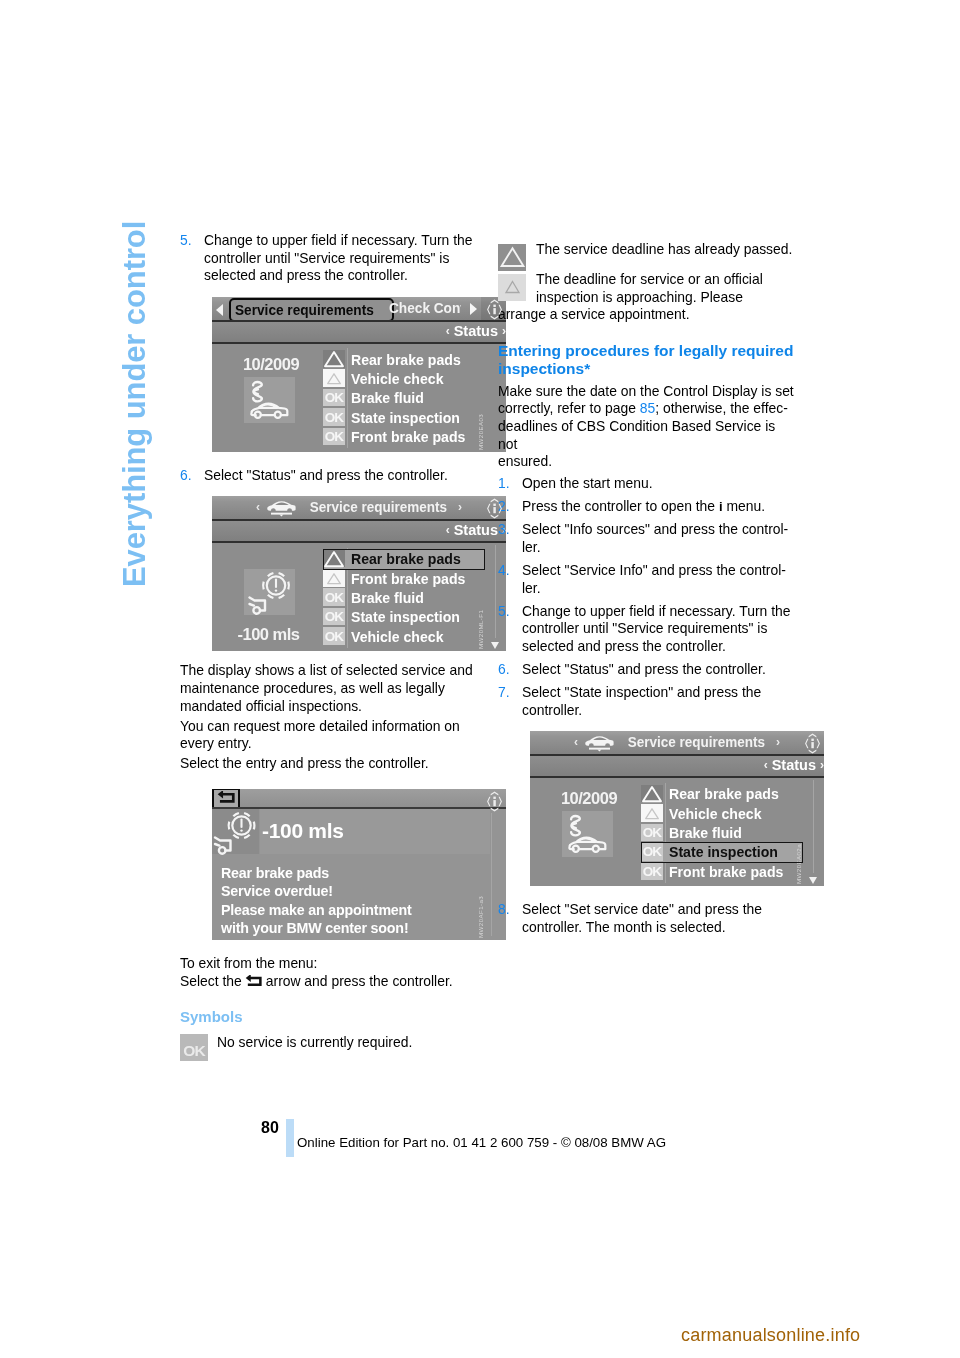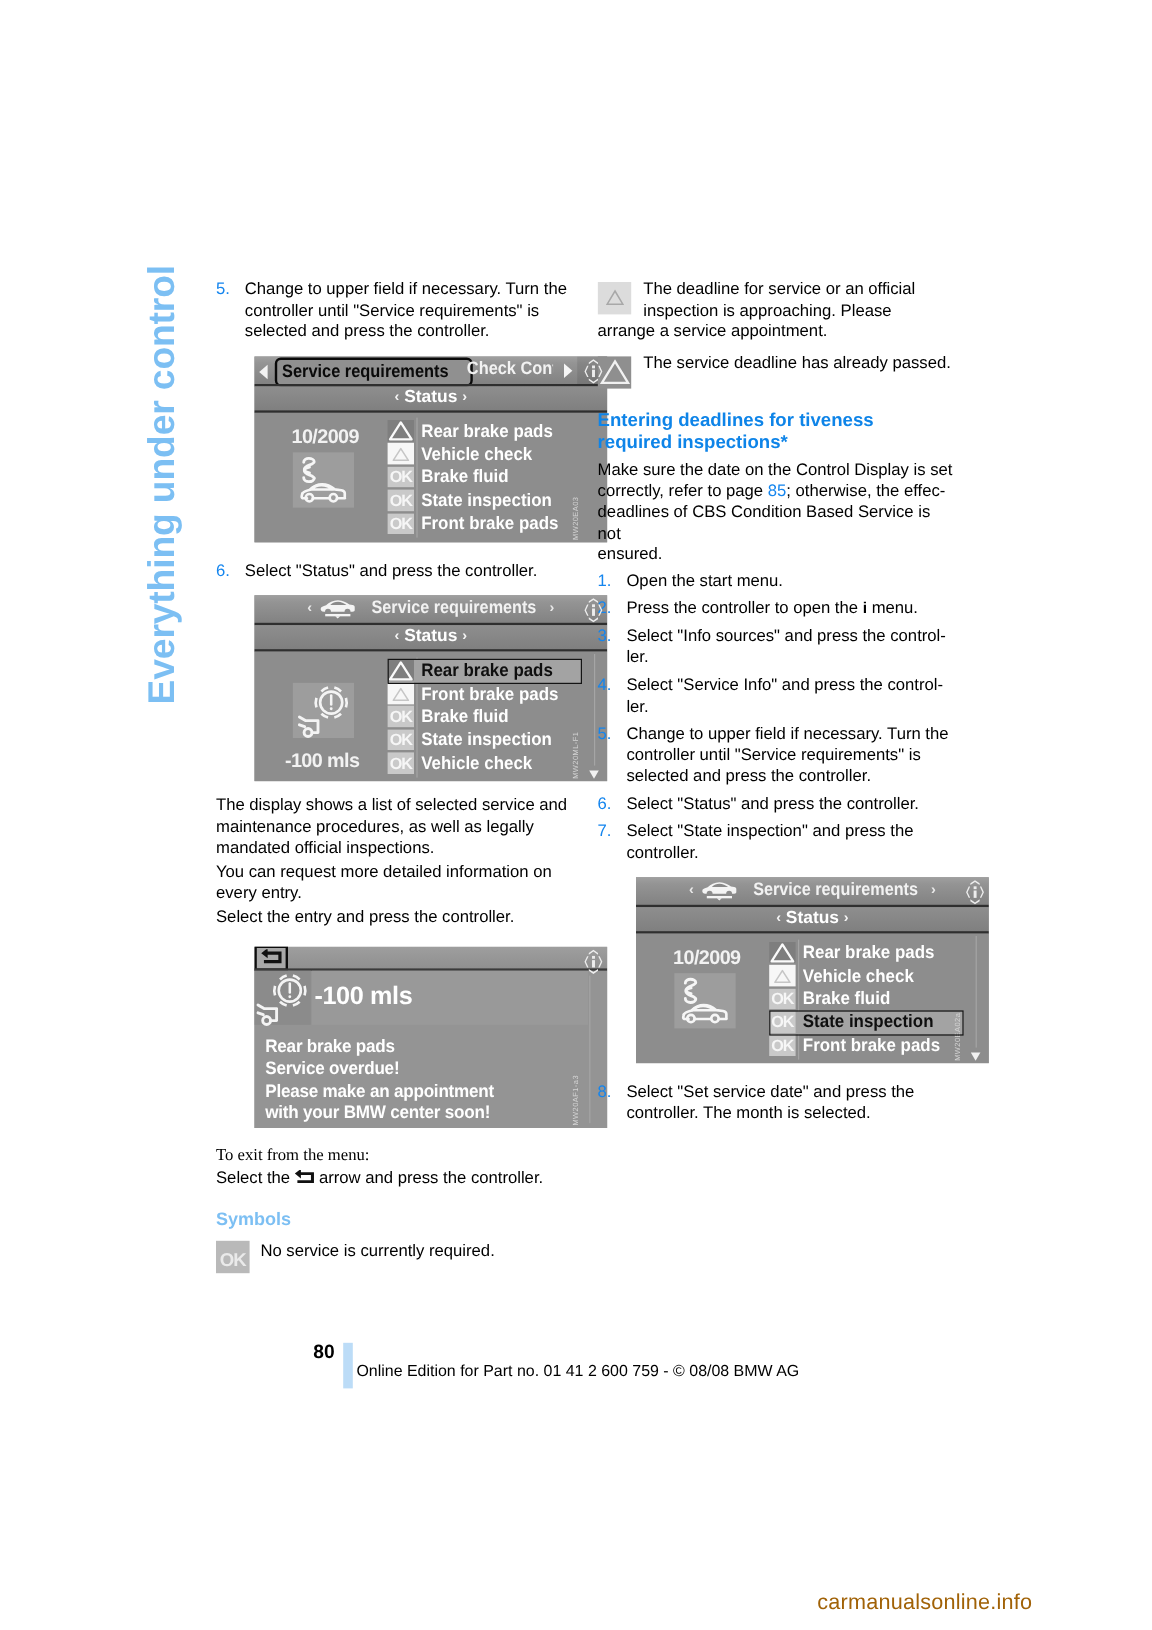--- a/index.html
+++ b/index.html
@@ -28,21 +28,21 @@
   .watermark{position:absolute;left:681px;top:1325px;color:#a16207;font-size:18px;letter-spacing:0.2px;}
   
   .shotwrap{position:relative;padding-left:32px;}
   .shotcode{position:absolute;left:304px;bottom:2px;color:#d4d4d4;font-size:6.2px;letter-spacing:0.4px;
     transform:rotate(-90deg);transform-origin:0 100%;white-space:nowrap;}
   .cd{position:relative;width:294px;background:#8e8e8e;overflow:hidden;font-family:"Liberation Sans",sans-serif;}
   .cd .tbar{position:relative;height:25px;background:linear-gradient(#a0a0a0 0%,#949494 22%,#808080 100%);}
   .cd .tbar:after{content:"";position:absolute;left:0;right:0;bottom:0;height:2px;background:#2f2f2f;}
   .cd .sbar{position:relative;height:22px;background:linear-gradient(#8e8e8e,#7e7e7e);}
   .cd .sbar:after{content:"";position:absolute;left:0;right:0;bottom:0;height:2px;background:#2f2f2f;}
-  .cd .sbar .lbl{position:absolute;left:0;right:0;top:1px;text-align:center;color:#fff;font-size:14.5px;font-weight:bold;}
+  .cd .sbar .lbl{position:absolute;left:0;right:0;top:1px;text-align:right;color:#fff;font-size:14.5px;font-weight:bold;}
   .cd .body{position:relative;background:#8d8d8d;}
   .badge{position:absolute;width:22px;height:17.6px;}
   .badge svg{position:absolute;left:0;top:0;}
   .badge.ok{background:#c9c9c9;}
   .badge.ok span{position:absolute;left:0;right:0;top:1.5px;text-align:center;font-size:13.5px;font-weight:bold;color:#f6f6f6;letter-spacing:-0.9px;}
   .badge.warndark{background:#7e7e7e;}
   .badge.warnlight{background:#f7f7f7;}
   
   .symrow{display:flex;align-items:flex-start;}
   .symflow{overflow:hidden;}
@@ -366,53 +366,53 @@
               <div>with your BMW center soon!</div>
             </div>
             <div class="scrollbar msgscroll">
               <div class="sb-track"></div>
             </div>
           </div>
         </div>
       <div class="shotcode">MW20AF1-a3</div>
     </div>
 
-    <p style="margin-top:15px;font-family:Liberation Serif, serif;">To exit from the menu:</p>
+    <p style="margin-top:15px;">To exit from the menu:</p>
     <p><span>Select the</span><span class="inline-back-icon"><svg viewBox="0 0 22 16" width="22" height="16">
             <path d="M20.4 2.2 L20.4 13.4 L3.4 13.4 L3.4 10.4 L17.3 10.4 L17.3 5.2 L7.0 5.2 L7.0 8.6 L0.8 3.7 L7.0 -1.2 L7.0 2.2 Z" fill="#111111"></path>
           </svg></span><span>arrow and press the controller.</span></p>
 
     <h2 class="subhead" style="margin-top:18px;">Symbols</h2>
 
     <div class="symrow" style="margin-top:9px;">
       <div class="symbadge ok">
           <span>OK</span>
         </div>
       <div class="symtext">No service is currently required.</div>
     </div>
 
   </div>
 
   <div class="col colR">
 
+    <div class="symflow" style="margin-top:9px;">
+      <div class="symbadge warndark fl"><svg viewBox="0 0 29 26" width="29" height="26">
+            <path d="M14.5 4.2 L25.4 22.0 H3.6 Z" fill="none" stroke="#f2f2f2" stroke-width="1.9"></path>
+          </svg></div>
+      <div class="symtext">The service deadline has already passed.</div>
+    </div>
+
     <div class="symflow">
       <div class="symbadge warnlight fl"><svg viewBox="0 0 29 26" width="29" height="26">
             <path d="M14.5 7.5 L21 18.5 H8 Z" fill="none" stroke="#a8a8a8" stroke-width="1.3"></path>
           </svg></div>
       <div class="symtext">The deadline for service or an official inspection is approaching. Please arrange a service appointment.</div>
     </div>
 
-    <div class="symflow" style="margin-top:9px;">
-      <div class="symbadge warndark fl"><svg viewBox="0 0 29 26" width="29" height="26">
-            <path d="M14.5 4.2 L25.4 22.0 H3.6 Z" fill="none" stroke="#f2f2f2" stroke-width="1.9"></path>
-          </svg></div>
-      <div class="symtext">The service deadline has already passed.</div>
-    </div>
-
-    <h2 class="bighead">Entering deadlines for tiveness required inspections*</h2>
+    <h2 class="bighead">Entering procedures for legally required inspections*</h2>
 
     <p class="para"><span>Make sure the date on the Control Display is set</span><br><span>correctly, refer to page </span><span class="blue">85</span><span>; otherwise, the effec-</span><br><span>deadlines of CBS Condition Based Service is not</span><br><span>ensured.</span></p>
 
     <div class="numitem" style="margin-top:4px;">
         <div class="num">1.</div>
         <div class="txt">Open the start menu.</div>
       </div>
     <div class="numitem">
         <div class="num">2.</div>
         <div class="txt"><span>Press the controller to open the </span><span class="iglyph">i</span><span> menu.</span></div>

